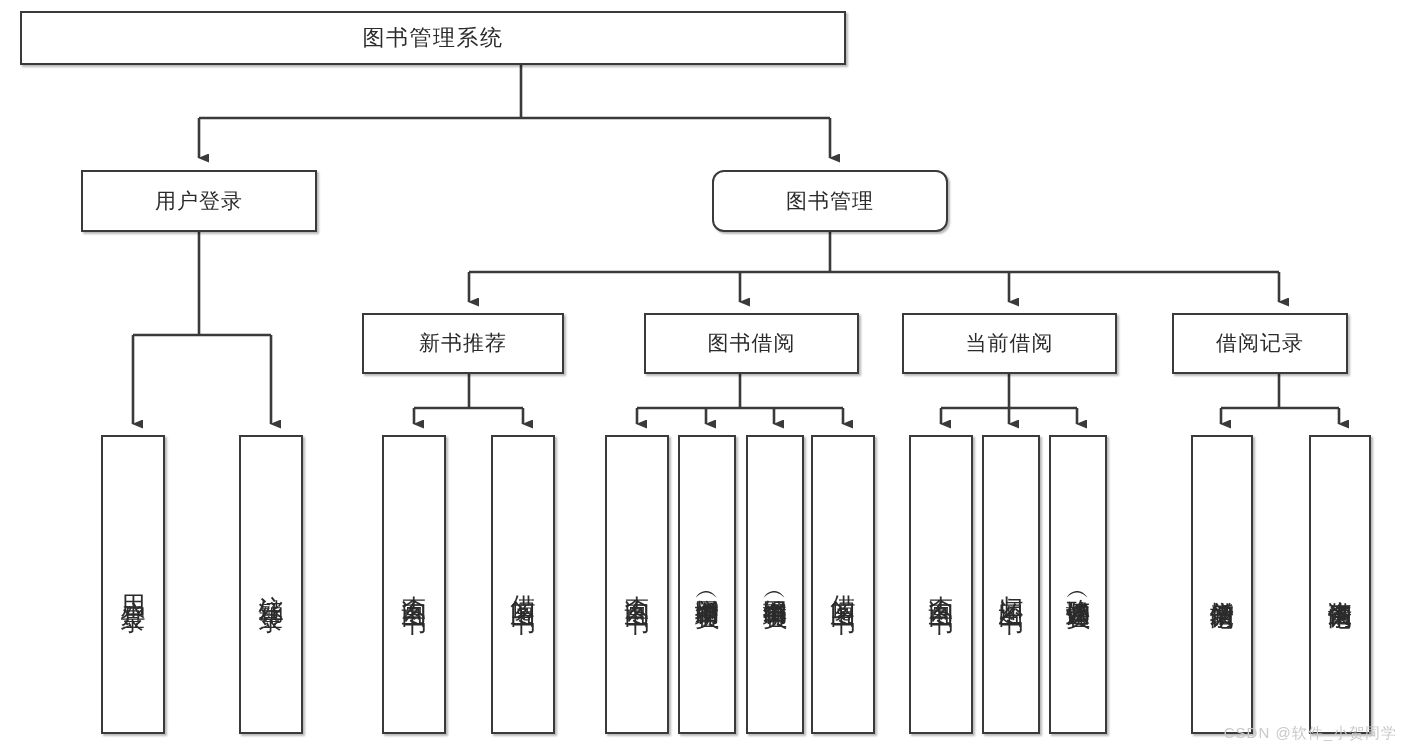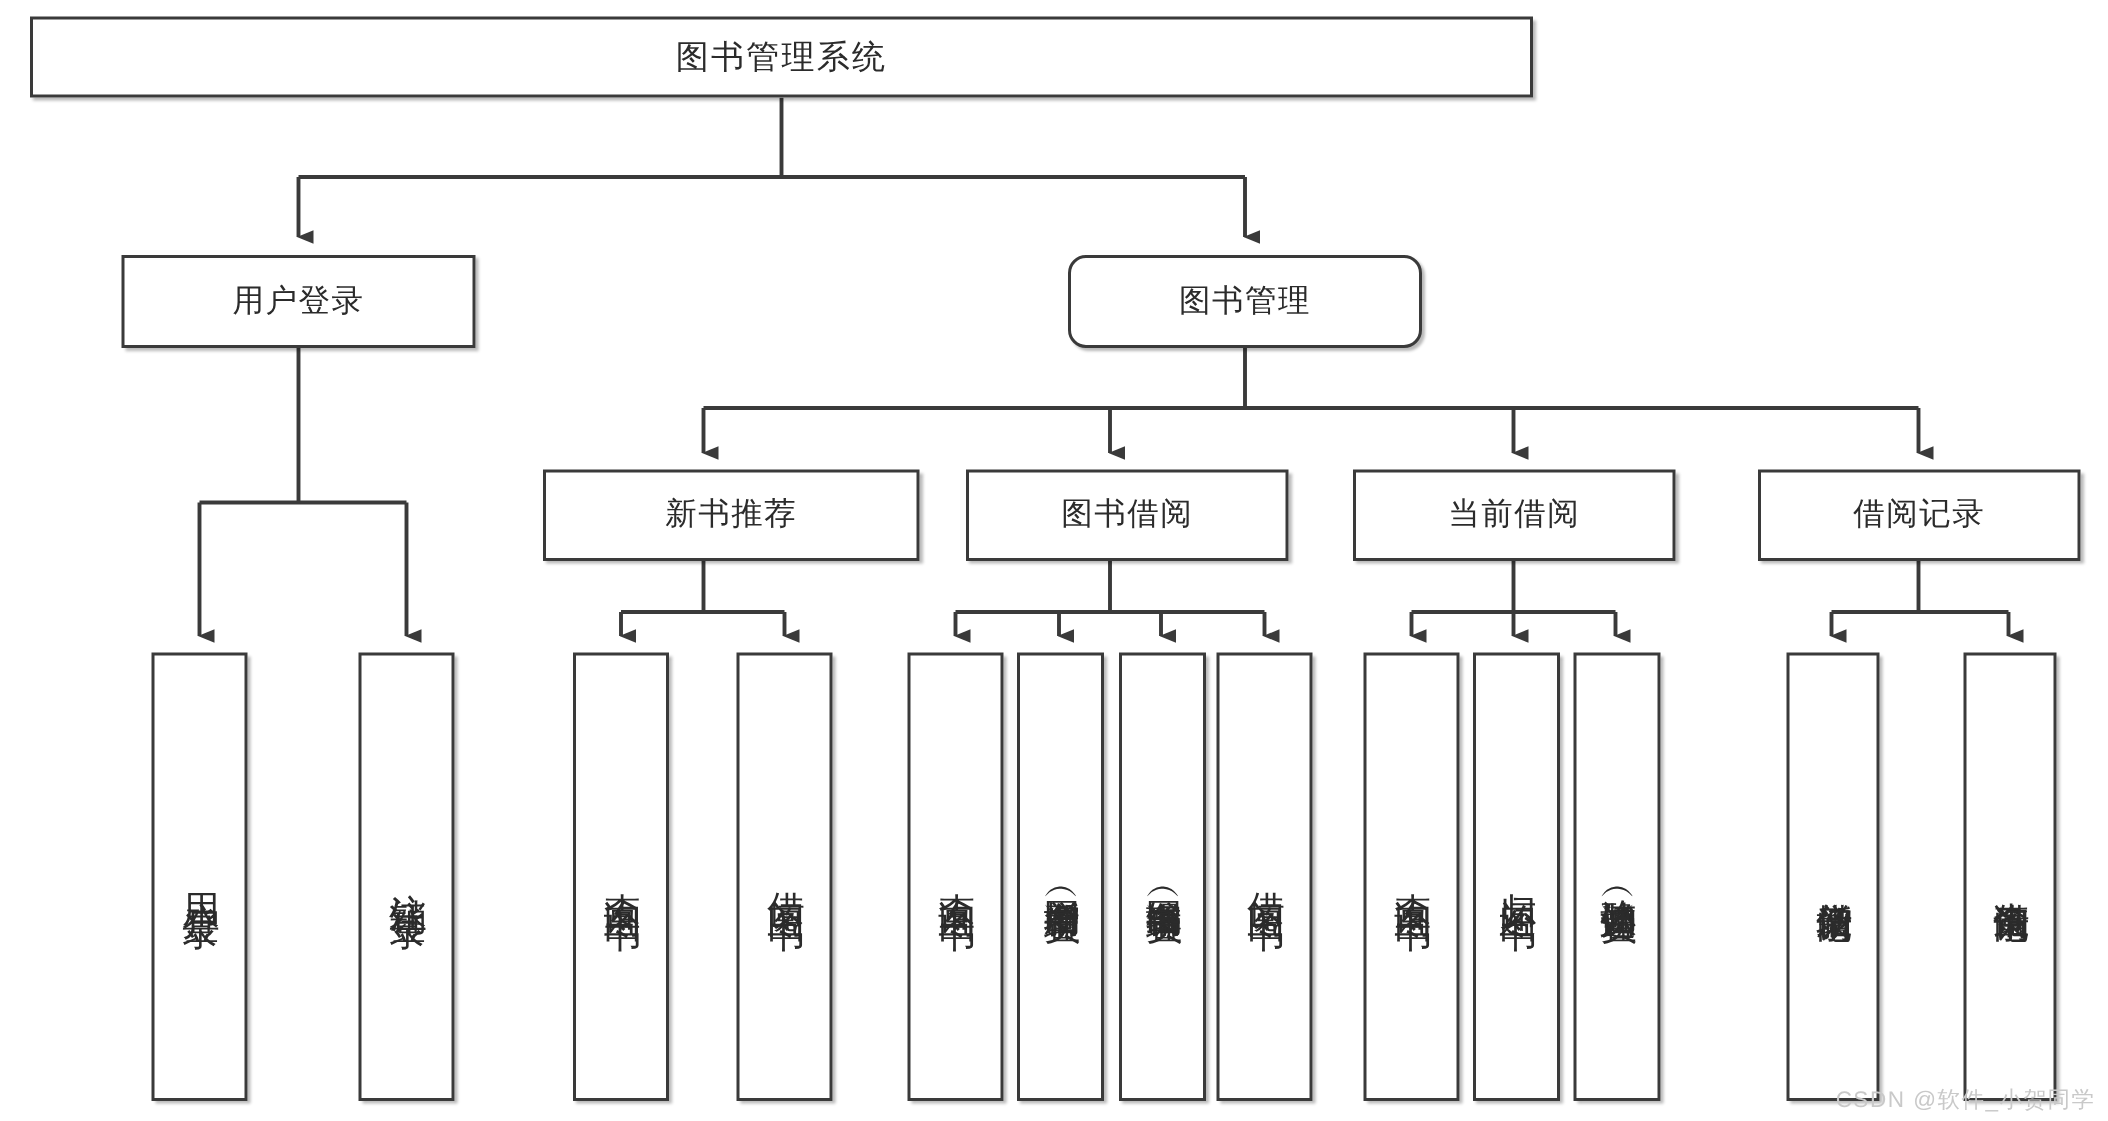--- a/index.html
+++ b/index.html
@@ -112,41 +112,41 @@
       <path d="M1009,408 L1009,424" marker-end="url(#arrowhead)"></path>
       <path d="M1077,408 L1077,424" marker-end="url(#arrowhead)"></path>
 
       <path d="M1279,374 L1279,408"></path>
       <path d="M1221,408 L1339,408"></path>
       <path d="M1221,408 L1221,424" marker-end="url(#arrowhead)"></path>
       <path d="M1339,408 L1339,424" marker-end="url(#arrowhead)"></path>
     </g>
   </svg>
 
-  <div class="node h root" style="left:20px;top:11px;width:1002px;height:54px;">
+  <div class="node h root" style="left:20px;top:11px;width:826px;height:54px;">
     <span class="lbl">图书管理系统</span>
   </div>
 
   <div class="node h" style="left:81px;top:170px;width:236px;height:62px;">
     <span class="lbl">用户登录</span>
   </div>
   <div class="node h" style="left:712px;top:170px;width:236px;height:62px;border-radius:12px;">
     <span class="lbl">图书管理</span>
   </div>
 
-  <div class="node h" style="left:362px;top:313px;width:251px;height:61px;">
+  <div class="node h" style="left:362px;top:313px;width:202px;height:61px;">
     <span class="lbl">新书推荐</span>
   </div>
   <div class="node h" style="left:632px;top:313px;width:215px;height:61px;margin-left:12px;">
     <span class="lbl">图书借阅</span>
   </div>
   <div class="node h" style="left:902px;top:313px;width:215px;height:61px;">
     <span class="lbl">当前借阅</span>
   </div>
-  <div class="node h" style="left:1172px;top:313px;width:215px;height:61px;">
+  <div class="node h" style="left:1172px;top:313px;width:176px;height:61px;">
     <span class="lbl">借阅记录</span>
   </div>
 
   <div class="node v" style="left:101px;top:435px;width:64px;height:299px;">
     <span class="lbl">用户登录</span>
   </div>
   <div class="node v" style="left:239px;top:435px;width:64px;height:299px;">
     <span class="lbl">注销登录</span>
   </div>
 

